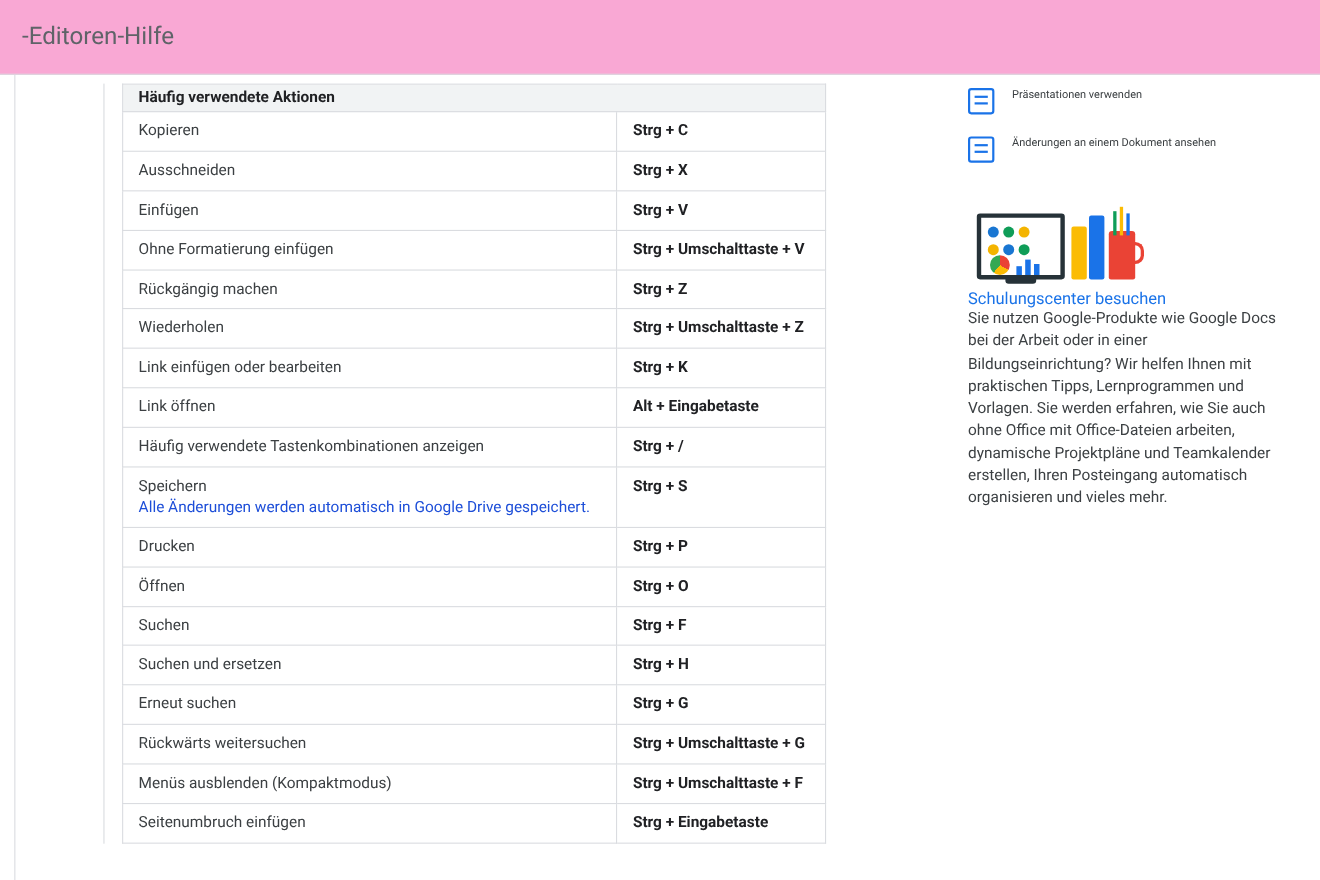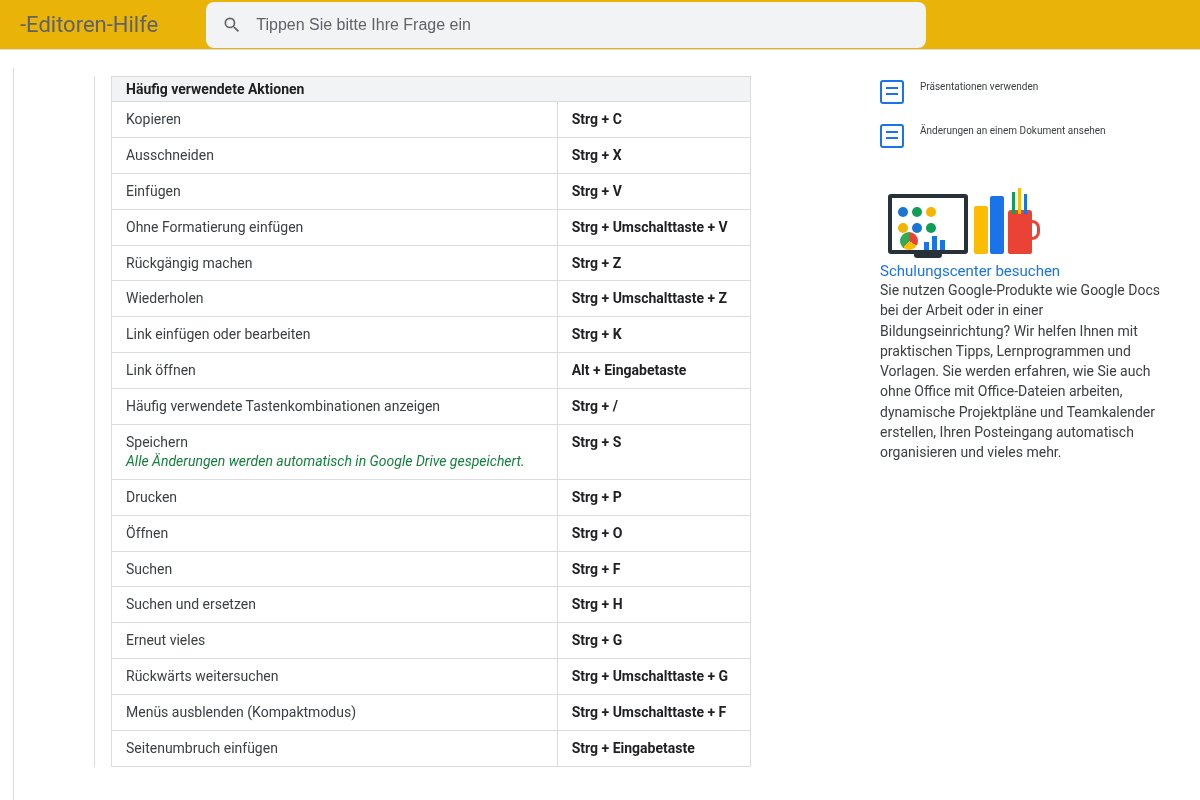--- a/index.html
+++ b/index.html
@@ -1,21 +1,21 @@
 <!DOCTYPE html>
 <html><head>
 <meta charset="utf-8">
 <style>
   * { box-sizing: border-box; margin: 0; padding: 0; }
   html, body { height: 100%; font-family: Roboto, Arial, sans-serif; font-size: 14px; color: #3c4043; background: #fff; }
   body { overflow: hidden; }
   .header {
-    position: fixed; top: 0; left: 0; right: 0; height: 50px;
+    position: fixed; top: 0; left: 0; right: 0; height: 68px;
     display: flex; align-items: center; padding: 0 20px;
-    background: #eab308; border-bottom: 1px solid #dadce0; z-index: 10;
+    background: #f9a8d4; border-bottom: 1px solid #dadce0; z-index: 10;
   }
   .logo-text { color: #5f6368; font-size: 22px; white-space: nowrap; margin-right: 48px; }
   .search-wrap {
     flex: 0 0 720px; height: 46px; background: #f1f3f4; border-radius: 8px;
     display: flex; align-items: center; padding: 0 16px;
   }
   .search-icon { width: 20px; height: 20px; fill: #5f6368; margin-right: 14px; flex:none;}
   .search-input {
     border: none; outline: none; background: transparent; font-size: 16px;
     color: #3c4043; flex: 1;
@@ -42,21 +42,21 @@
     width: 640px; border-collapse: collapse; border: 1px solid #dadce0; font-size: 14px;
   }
   table.kbd th {
     background: #f1f3f4; text-align: left; font-weight: 700;
     padding: 4px 14px; border: 1px solid #dadce0; color:#202124;
   }
   table.kbd td {
     padding: 8px 14px; border: 1px solid #dadce0; vertical-align: top; line-height:1.35;
   }
   table.kbd td.kcol { font-weight: 700; color:#202124;}
-  .sub-i { font-style: italic; font-weight: 400; color:#15803d;}
+  .sub-i { font-weight: 400; color:#1d4ed8;}
 
   .right-col { width: 320px; padding: 12px 28px 0 0; }
   .rel-item { display: flex; margin-bottom: 20px; cursor:pointer;}
   .rel-ico {
     width: 24px; height: 24px; flex: none; margin-right: 16px;
     border: 2px solid #1a73e8; border-radius: 3px; position: relative;
   }
   .rel-ico::before, .rel-ico::after{
     content:""; position:absolute; left:4px; right:4px; height:2px; background:#1a73e8;
   }
@@ -86,26 +86,20 @@
   .pen.b{left:144px;background:#1a73e8;height:20px;}
 
   .promo-link { color:#1a73e8; font-size:15px; display:inline-block; margin-bottom:0; cursor:pointer;}
   .promo-text { font-size:14px; color:#3c4043; line-height:1.45;}
 </style>
 </head>
 <body>
 
 <div class="header">
   <div class="logo-text">-Editoren-Hilfe</div>
-  <div class="search-wrap">
-    <svg class="search-icon" viewBox="0 0 24 24">
-        <path d="M15.5 14h-.79l-.28-.27A6.471 6.471 0 0016 9.5 6.5 6.5 0 109.5 16a6.47 6.47 0 004.23-1.57l.27.28v.79l5 4.99L20.49 19l-4.99-5zM9.5 14A4.5 4.5 0 1114 9.5 4.5 4.5 0 019.5 14z"></path>
-      </svg>
-    <input class="search-input" placeholder="Tippen Sie bitte Ihre Frage ein" style="">
-  </div>
 </div>
 
 <div class="page">
   <div class="left-rail"></div>
 
   <div class="main-col">
 
     <div class="article">
       <table class="kbd">
         <thead>
@@ -164,21 +158,21 @@
             </tr>
             <tr>
               <td>Suchen</td>
               <td class="kcol">Strg + F</td>
             </tr>
             <tr>
               <td>Suchen und ersetzen</td>
               <td class="kcol">Strg + H</td>
             </tr>
             <tr>
-              <td>Erneut vieles</td>
+              <td>Erneut suchen</td>
               <td class="kcol">Strg + G</td>
             </tr>
             <tr>
               <td>Rückwärts weitersuchen</td>
               <td class="kcol">Strg + Umschalttaste + G</td>
             </tr>
             <tr>
               <td>Menüs ausblenden (Kompaktmodus)</td>
               <td class="kcol">Strg + Umschalttaste + F</td>
             </tr>

